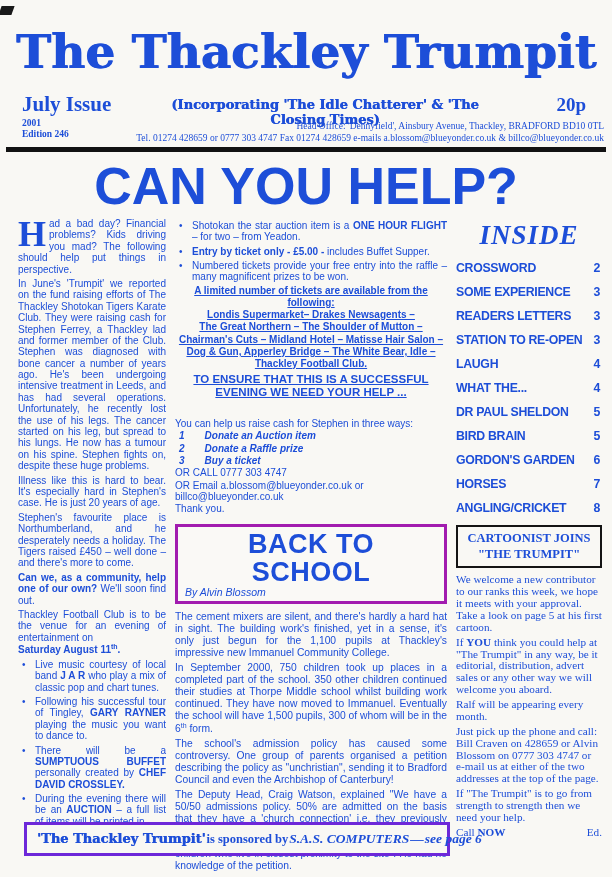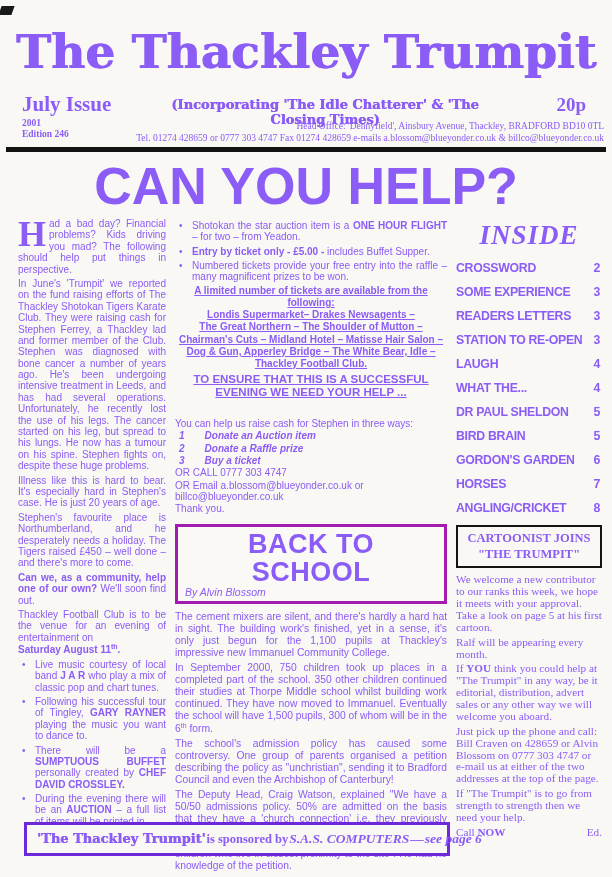--- a/index.html
+++ b/index.html
@@ -1,18 +1,18 @@
 <!DOCTYPE html>
 <html><head>
 <meta charset="utf-8">
 <style>
   html,body{margin:0;padding:0;}
   .page{
     width:612px;height:877px;position:relative;overflow:hidden;
-    background:#f9f8f4;color:#8b5cf6;
+    background:#f9f8f4;color:#1d4ed8;
     font-family:"Liberation Sans",sans-serif;
   }
   .corner-artifact{position:absolute;left:0;top:6px;width:13px;height:9px;background:#1a1a1a;transform:skewX(-20deg);}
   
   .masthead{position:relative;height:152px;}
   .mast-title{
     position:absolute;top:24px;left:0;right:0;text-align:center;
     font-family:"DejaVu Serif",serif;font-weight:bold;font-size:47px;
     letter-spacing:0px;text-shadow:1px 0 0 currentColor;
   }
@@ -210,22 +210,22 @@
             <span>ANGLING/CRICKET</span>
             <span class="toc-page">8</span>
           </div>
       </div>
       <div class="cart-box">
         <div>CARTOONIST JOINS</div>
         <div>"THE TRUMPIT"</div>
       </div>
       <div class="right-art">
         <p>We welcome a new contributor to our ranks this week, we hope it meets with your approval. Take a look on page 5 at his first cartoon.</p>
+        <p><span>If </span><span class="b">YOU</span><span> think you could help at "The Trumpit" in any way, be it editorial, distribution, advert sales or any other way we will welcome you aboard.</span></p>
         <p>Ralf will be appearing every month.</p>
-        <p><span>If </span><span class="b">YOU</span><span> think you could help at "The Trumpit" in any way, be it editorial, distribution, advert sales or any other way we will welcome you aboard.</span></p>
         <p>Just pick up the phone and call: Bill Craven on 428659 or Alvin Blossom on 0777 303 4747 or e-mail us at either of the two addresses at the top of the page.</p>
         <p>If "The Trumpit" is to go from strength to strength then we need your help.</p>
         <p class="ed-line">
             <span><span>Call </span><span class="b">NOW</span></span>
             <span>Ed.</span>
           </p>
       </div>
     </div>
   </div>
 

